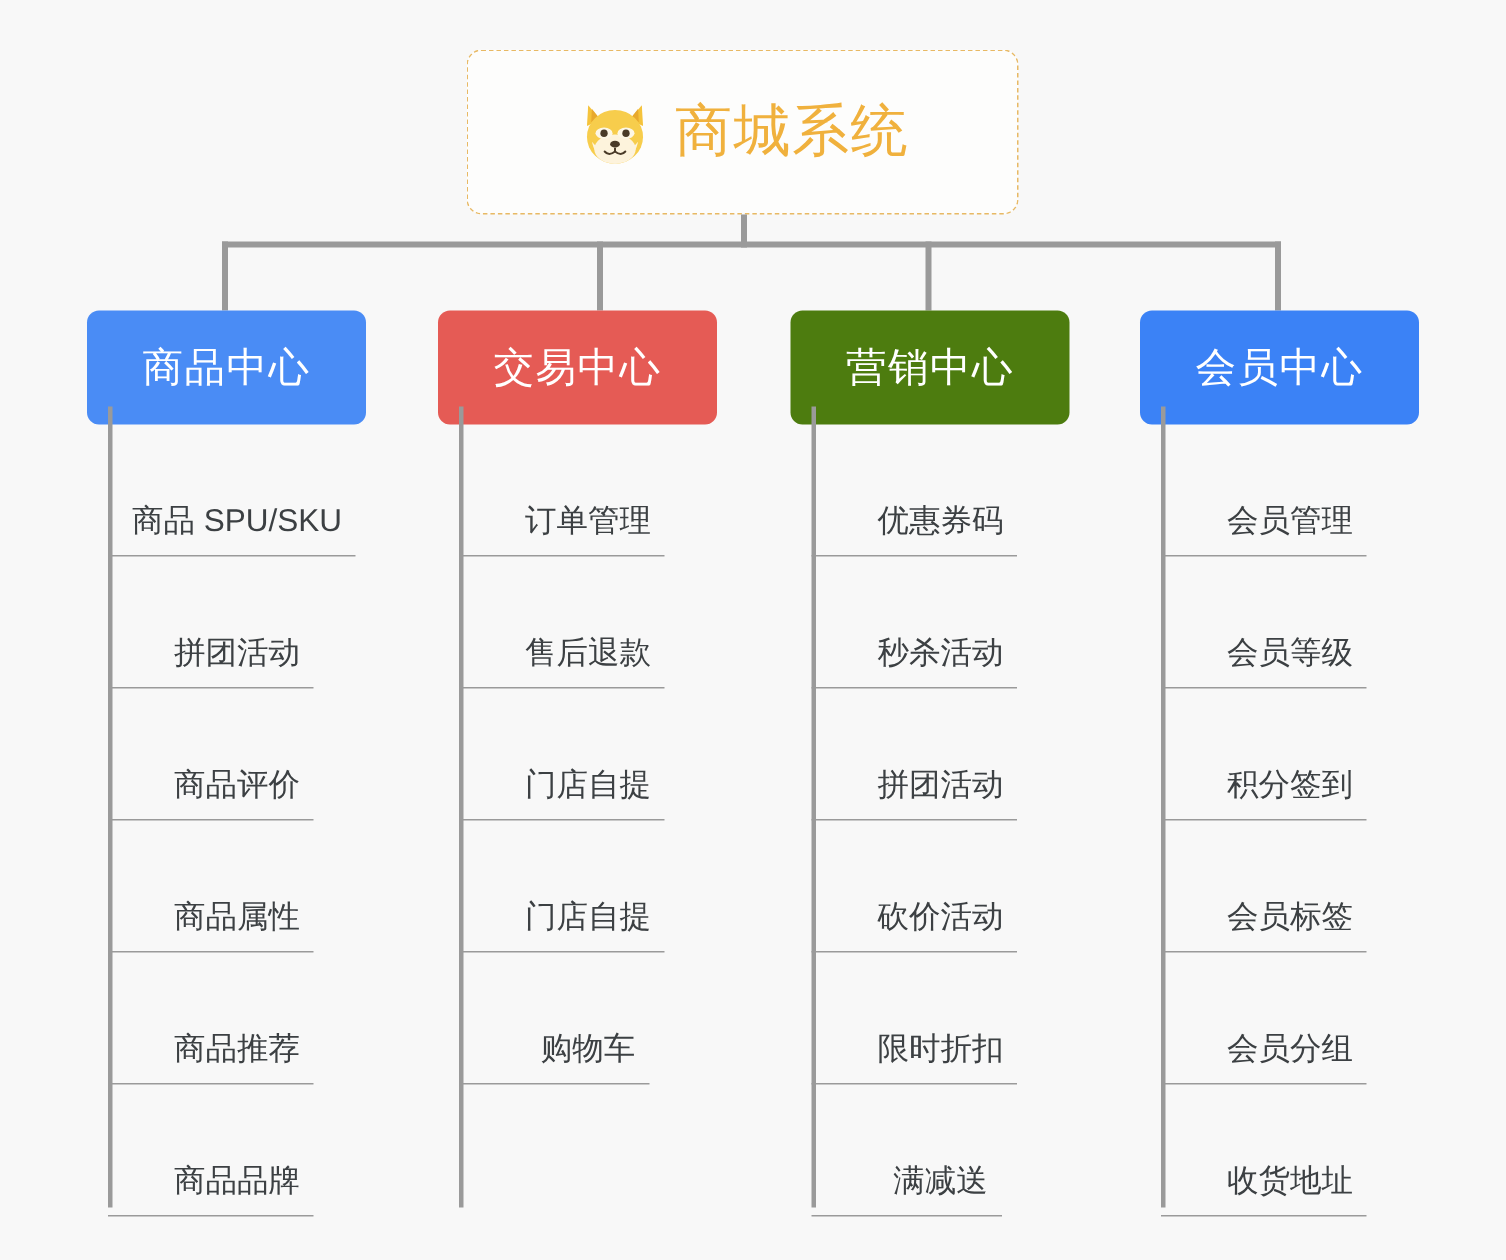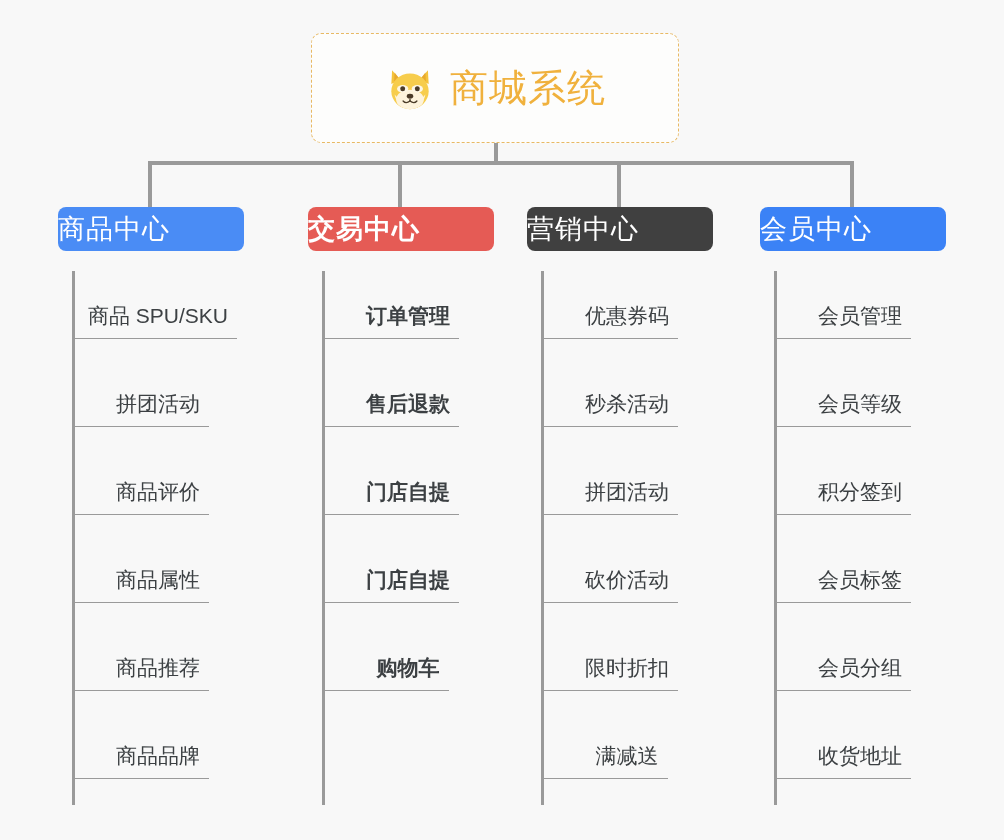--- a/index.html
+++ b/index.html
@@ -72,25 +72,25 @@
     height: 46px;
   }
 
   
   .column {
     position: absolute;
     top: 207px;
     width: 186px;
   }
   .col-header {
-    height: 44px;
+    height: 76px;
     border-radius: 8px;
     display: flex;
     align-items: center;
-    justify-content: flex-start;
+    justify-content: center;
     color: #ffffff;
     font-size: 27px;
     letter-spacing: 1px;
     line-height: 1;
     white-space: nowrap;
   }
   .leaf-spine {
     position: absolute;
     left: 14px;
     top: 64px;
@@ -187,21 +187,21 @@
           <span class="leaf-label">商品推荐</span>
           <div class="leaf-underline" style="background: rgb(154, 154, 154); bottom: 0px; width: 137px;"></div>
         </li>
       <li class="leaf-item">
           <span class="leaf-label">商品品牌</span>
           <div class="leaf-underline" style="background: rgb(154, 154, 154); bottom: 0px; width: 137px;"></div>
         </li>
     </ul>
   </div>
 
-  <div class="column" style="left:308px;font-weight:bold;">
+  <div class="column" style="left:292px;">
     <div class="col-header" style="background: rgb(229, 91, 85);">
       <span>交易中心</span>
     </div>
     <div class="leaf-spine" style="background: rgb(154, 154, 154); height: 534px;"></div>
     <ul class="leaf-list">
       <li class="leaf-item">
           <span class="leaf-label">订单管理</span>
           <div class="leaf-underline" style="background: rgb(154, 154, 154); bottom: 0px; width: 137px;"></div>
         </li>
       <li class="leaf-item">
@@ -217,21 +217,21 @@
           <div class="leaf-underline" style="background: rgb(154, 154, 154); bottom: 0px; width: 137px;"></div>
         </li>
       <li class="leaf-item">
           <span class="leaf-label">购物车</span>
           <div class="leaf-underline" style="background: rgb(154, 154, 154); bottom: 0px; width: 127px;"></div>
         </li>
     </ul>
   </div>
 
   <div class="column" style="left:527px;">
-    <div class="col-header" style="background: #404040;">
+    <div class="col-header" style="background: #4d7c0f;">
       <span>营销中心</span>
     </div>
     <div class="leaf-spine" style="background: rgb(154, 154, 154); height: 534px;"></div>
     <ul class="leaf-list">
       <li class="leaf-item">
           <span class="leaf-label">优惠券码</span>
           <div class="leaf-underline" style="background: rgb(154, 154, 154); bottom: 0px; width: 137px;"></div>
         </li>
       <li class="leaf-item">
           <span class="leaf-label">秒杀活动</span>

